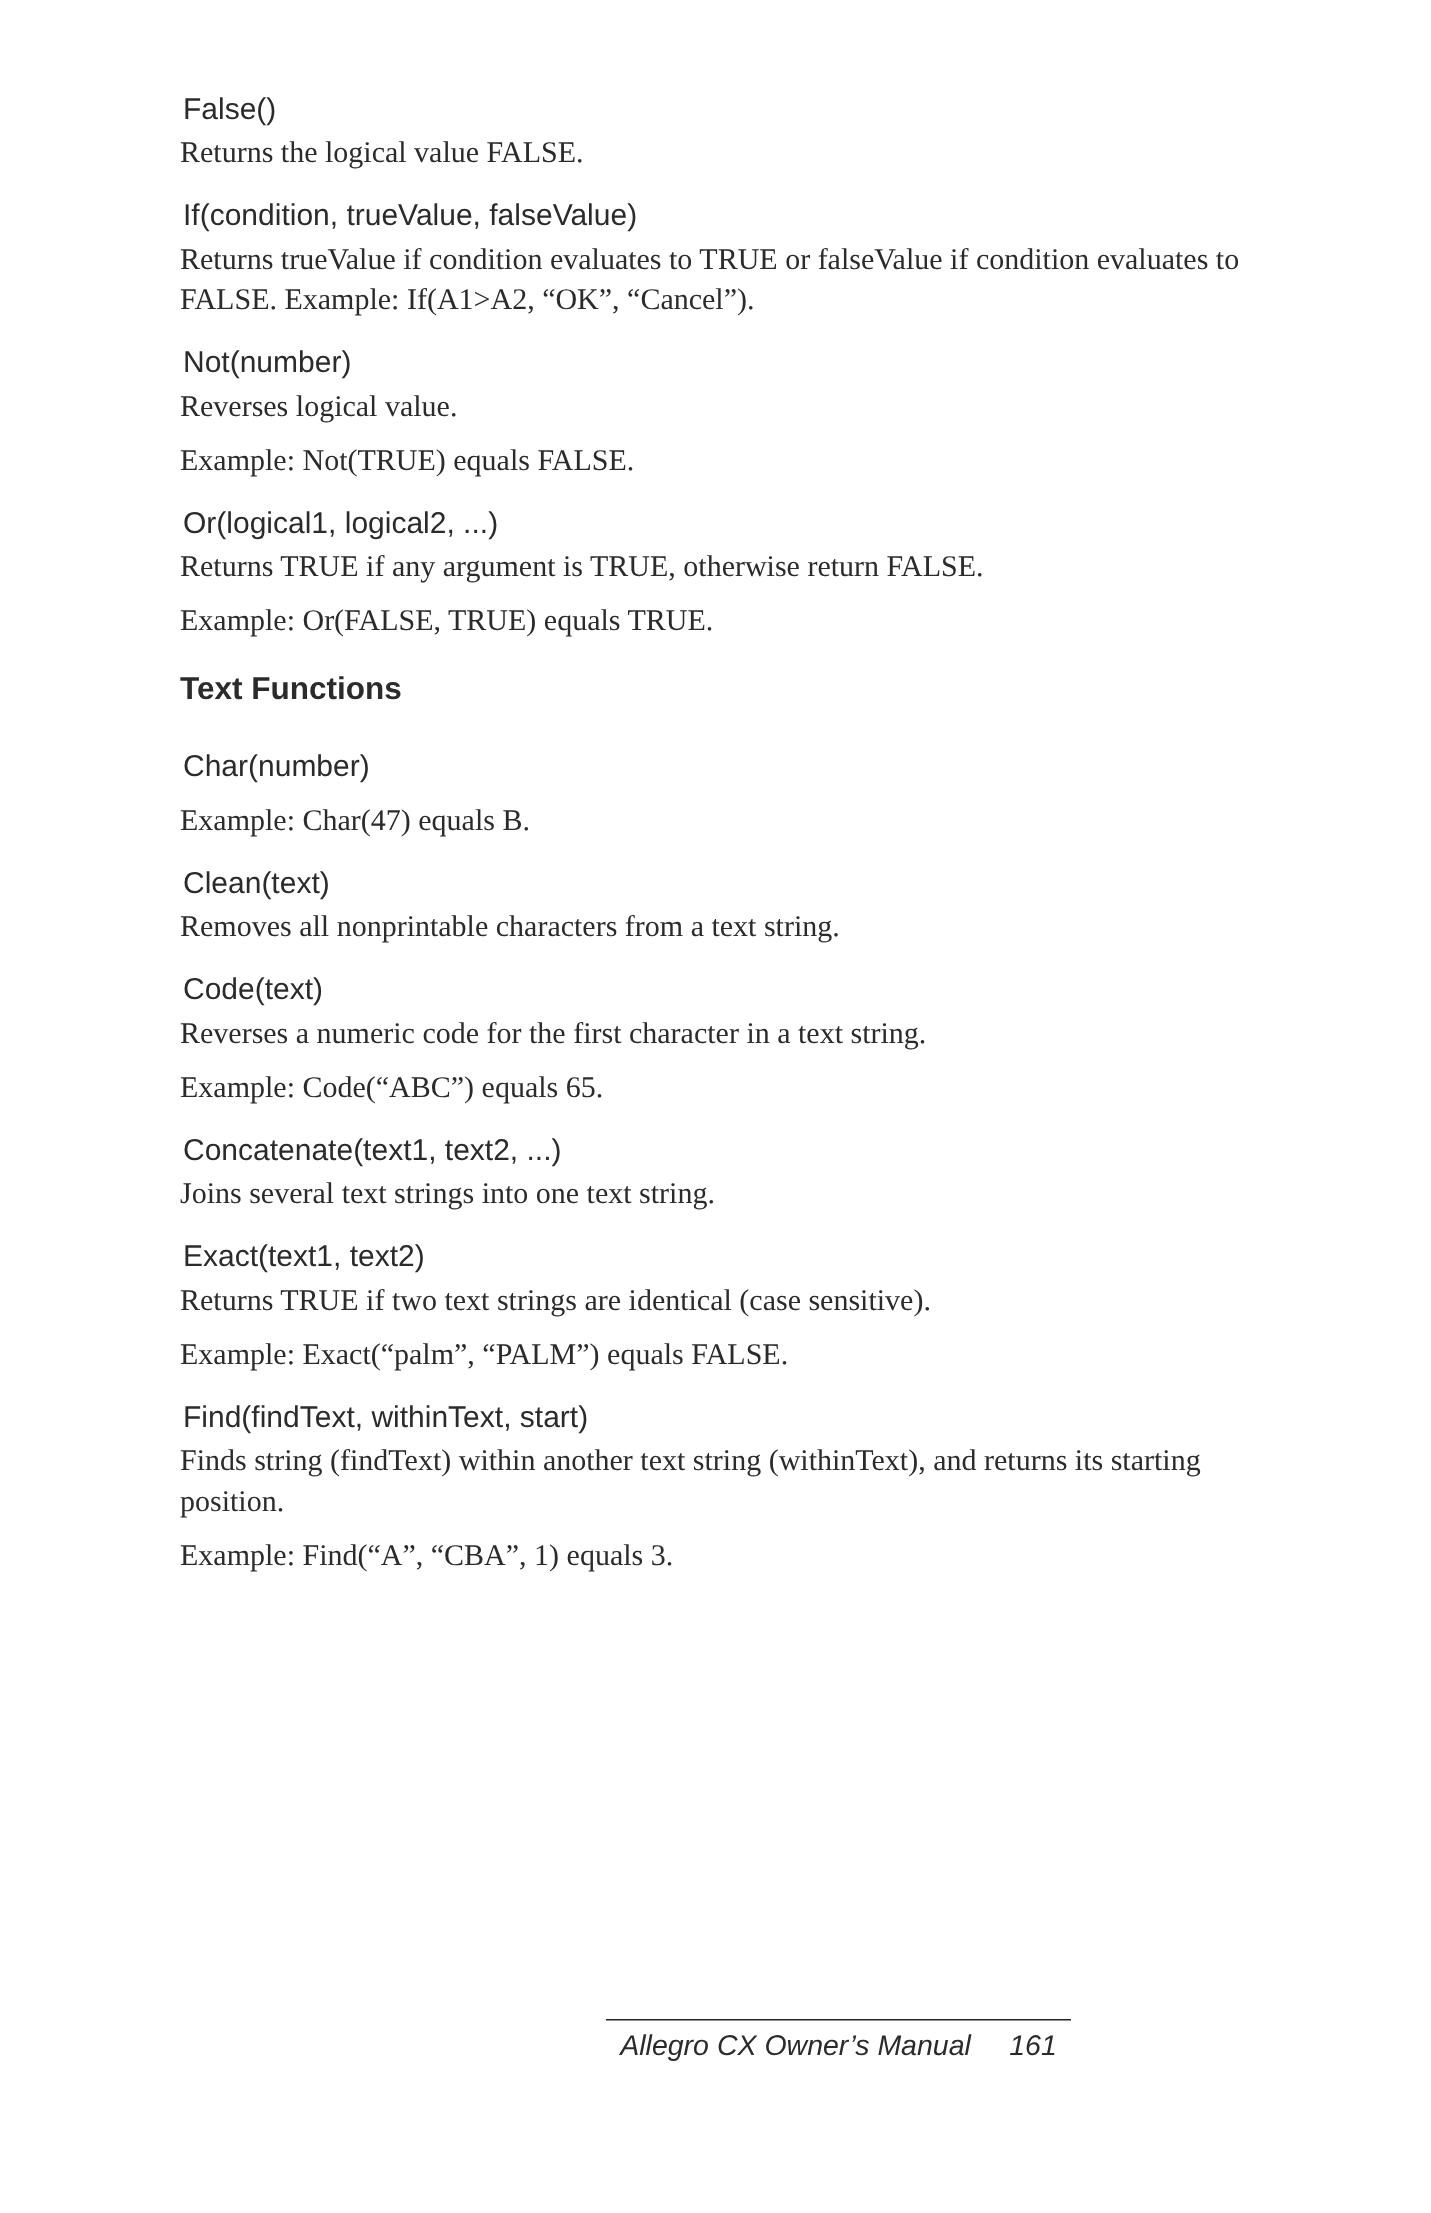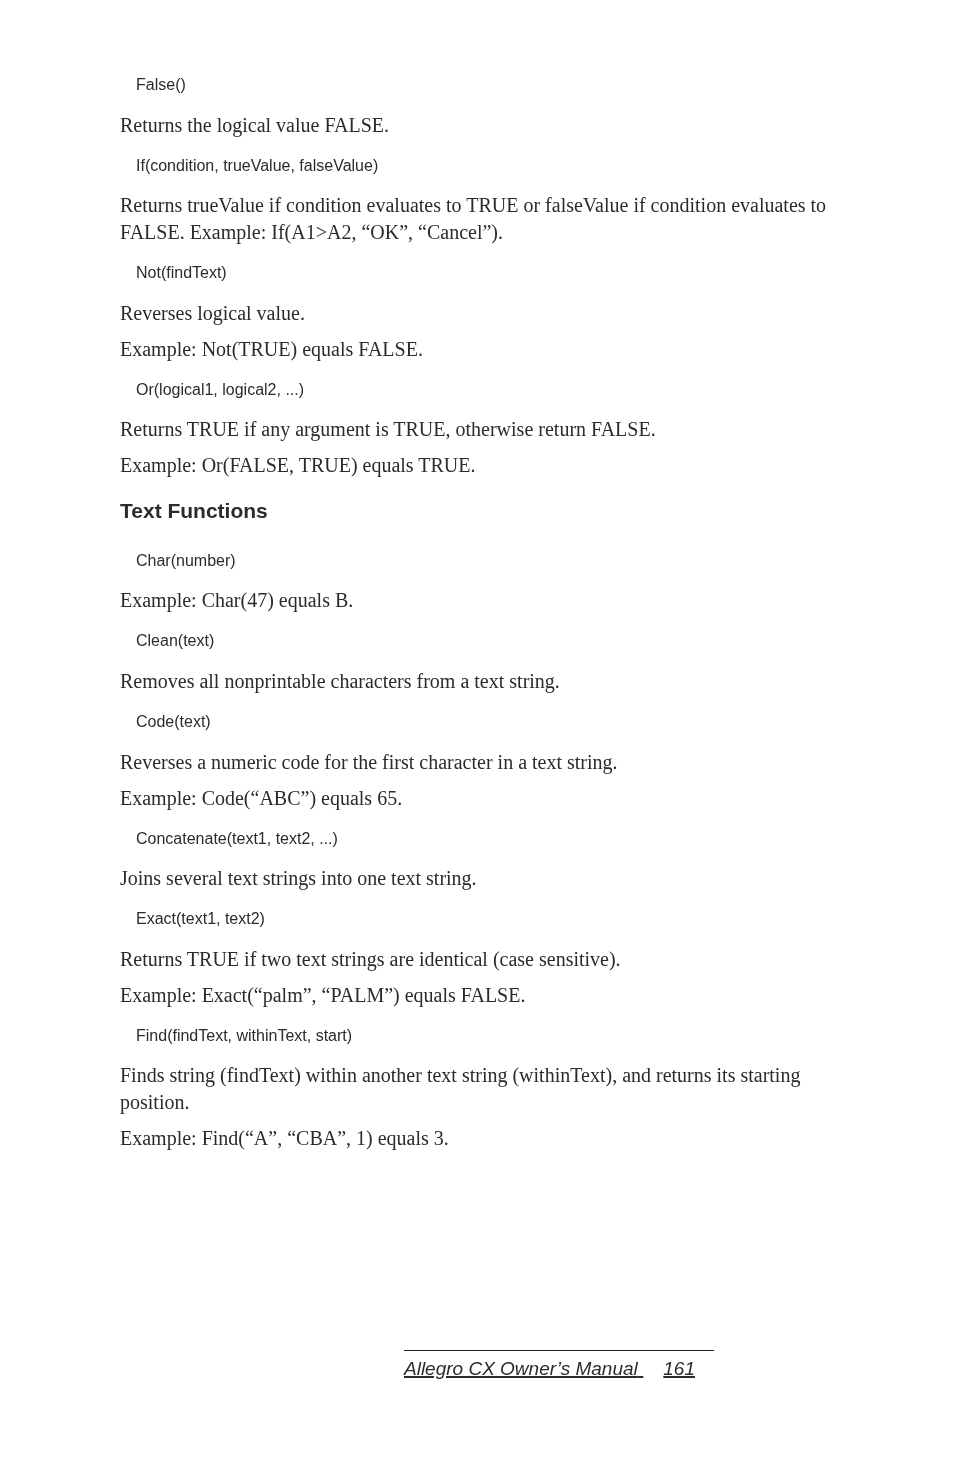--- a/index.html
+++ b/index.html
@@ -6,23 +6,23 @@
       margin: 0;
       padding: 58px 120px 40px 120px;
       font-family: Georgia, 'Times New Roman', serif;
       font-size: 20px;
       color: #2b2b2b;
       line-height: 1.35;
       background: #fff;
     }
     .func-heading {
       font-family: Helvetica, Arial, sans-serif;
-      font-size: 16px;
+      font-size: 20px;
       color: #2b2b2b;
-      margin: 16px;
+      margin: 2px;
       font-weight: normal;
     }
     .func-entry {
       margin-bottom: 15px;
     }
     .body-line {
       font-family: 'Book Antiqua', Palatino, Georgia, serif;
       font-size: 20px;
       margin: 1px 0 0 0;
     }
@@ -33,25 +33,24 @@
     }
     .section-heading {
       font-family: Helvetica, Arial, sans-serif;
       font-size: 21px;
       font-weight: bold;
       color: #2b2b2b;
       margin: 18px 0 24px 0;
     }
     .footer {
       position: absolute;
-      bottom: 72px;
+      bottom: 62px;
       right: 120px;
-      text-align: left;
+      text-align: center;
       font-family: Helvetica, Arial, sans-serif;
-      text-decoration: underline;
     }
     .footer-rule {
       border: none;
       border-top: 1.5px solid #222;
       width: 310px;
       margin: 0 0 4px auto;
     }
     .footer-text {
       font-style: italic;
       font-size: 19px;
@@ -77,21 +76,21 @@
     <div class="func-heading">False()</div>
     <div class="body-line">Returns the logical value FALSE.</div>
   </div>
 
   <div class="func-entry">
     <div class="func-heading">If(condition, trueValue, falseValue)</div>
     <div class="body-line">Returns trueValue if condition evaluates to TRUE or falseValue if condition evaluates to FALSE. Example: If(A1&gt;A2, “OK”, “Cancel”).</div>
   </div>
 
   <div class="func-entry">
-    <div class="func-heading">Not(findText)</div>
+    <div class="func-heading">Not(number)</div>
     <div class="body-line">Reverses logical value.</div>
     <div class="example-line">Example: Not(TRUE) equals FALSE.</div>
   </div>
 
   <div class="func-entry">
     <div class="func-heading">Or(logical1, logical2, ...)</div>
     <div class="body-line">Returns TRUE if any argument is TRUE, otherwise return FALSE.</div>
     <div class="example-line">Example: Or(FALSE, TRUE) equals TRUE.</div>
   </div>
 

